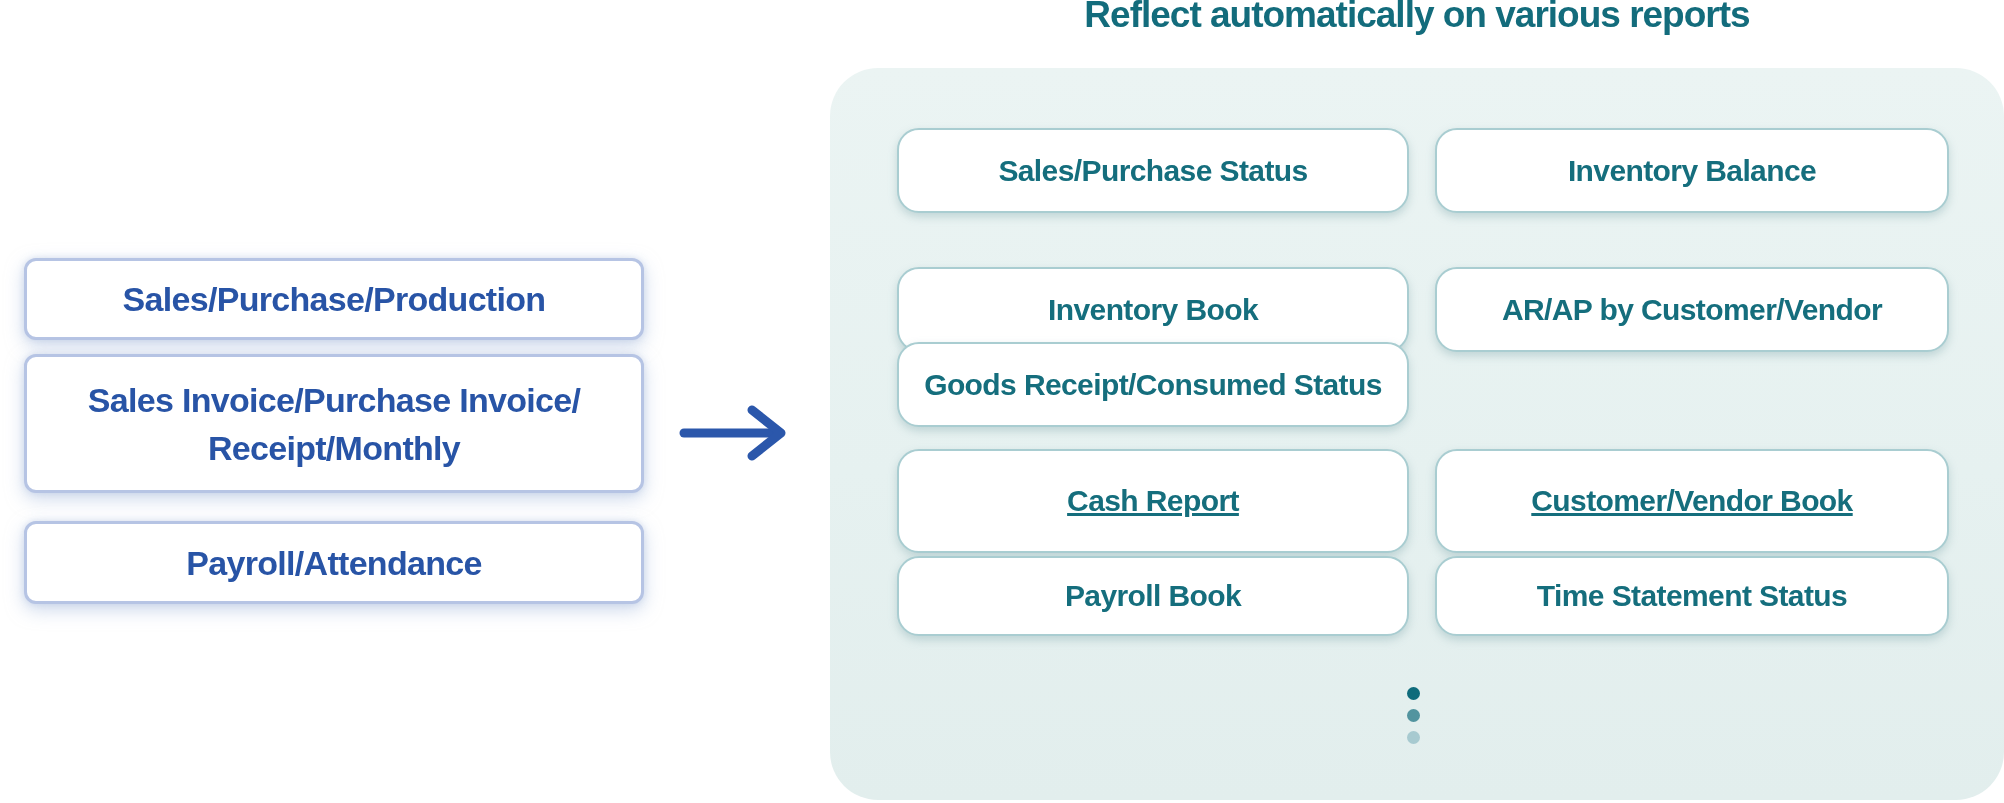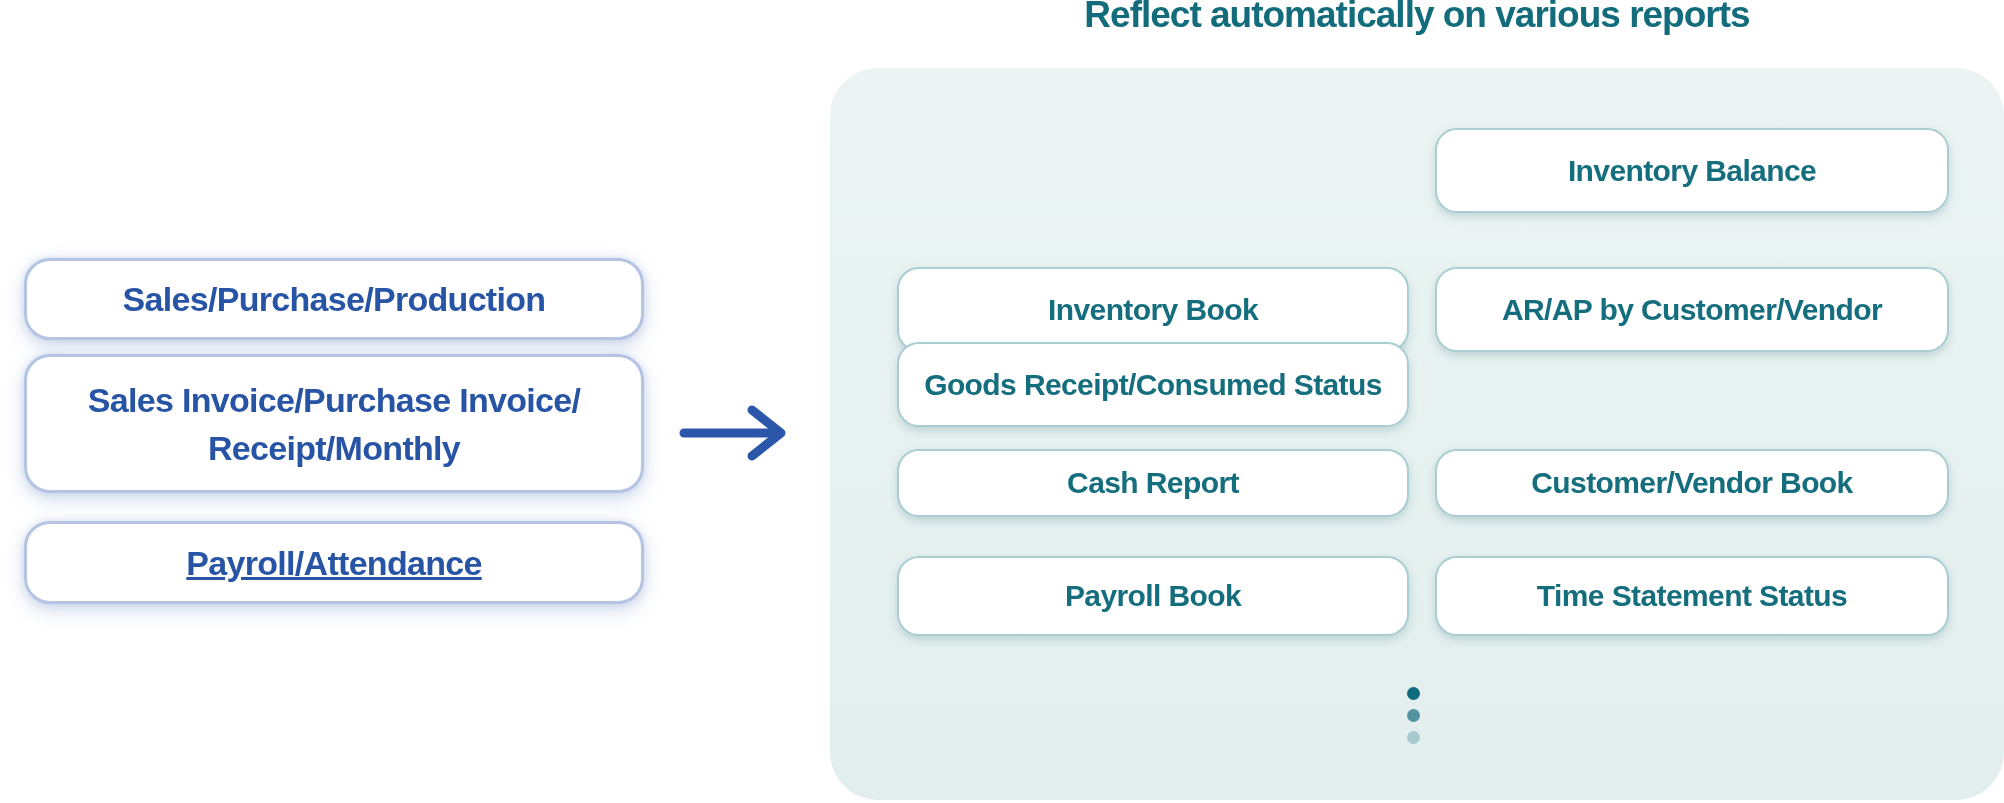--- a/index.html
+++ b/index.html
@@ -5,44 +5,44 @@
   html,body{margin:0;padding:0;background:#ffffff;width:2004px;height:803px;overflow:hidden;
     font-family:"Liberation Sans",sans-serif;-webkit-font-smoothing:antialiased;}
   .stage{position:absolute;left:0;top:0;width:2004px;height:803px;}
 
   
   .title{position:absolute;left:830px;top:-6px;width:1174px;text-align:center;
     font-size:37px;font-weight:700;letter-spacing:-1px;color:#136c7c;}
 
   
   .src-box{position:absolute;left:24px;width:620px;background:#ffffff;
-    border:3px solid #b6c4e4;border-radius:26px;box-sizing:border-box;
+    border:3px solid #b6c4e4;border-radius:12px;box-sizing:border-box;
     display:flex;align-items:center;justify-content:center;text-align:center;
     color:#2854a6;font-size:34px;font-weight:700;letter-spacing:-0.7px;line-height:48px;
     box-shadow:0 6px 18px rgba(165,185,220,0.55), 0 0 6px rgba(165,185,220,0.35);}
   .src-1{top:258px;height:82px;}
   .src-2{top:354px;height:139px;}
-  .src-3{top:521px;height:83px;text-decoration:underline;}
+  .src-3{top:521px;height:83px;}
 
   
   .arrow{position:absolute;left:678px;top:405px;width:116px;height:56px;}
 
   
   .panel{position:absolute;left:830px;top:68px;width:1174px;height:732px;
     border-radius:48px;background:linear-gradient(180deg,#ebf4f3 0%,#e6f1f0 55%,#e2eeed 100%);}
   .report-box{position:absolute;background:#ffffff;border:2px solid #a9cdd1;border-radius:22px;
     box-sizing:border-box;display:flex;align-items:center;justify-content:center;text-align:center;
     color:#156e7d;font-size:30px;font-weight:700;letter-spacing:-0.6px;
     box-shadow:0 4px 9px rgba(125,165,170,0.38);}
   .col-a{left:67px;width:512px;}
   .col-b{left:605px;width:514px;}
   .row-0{top:60px;height:85px;}
   .row-1{top:167px;height:85px;margin-top:32px;}
   .row-2{top:274px;height:85px;}
-  .row-3{top:381px;height:68px;}
+  .row-3{top:381px;height:104px;text-decoration:underline;}
   .row-4{top:488px;height:80px;}
 
   
   .dot{position:absolute;left:577px;width:13px;height:13px;border-radius:50%;}
   .dot-0{top:619px;}
   .dot-1{top:641px;}
   .dot-2{top:663px;}
 </style>
 </head>
 <body>
@@ -66,20 +66,23 @@
     <span>Payroll/Attendance</span>
   </div>
 
   <svg class="arrow" viewBox="0 0 116 56">
     <line x1="6" y1="28" x2="100" y2="28" stroke="#2b57ab" stroke-width="9" stroke-linecap="round"></line>
     <polyline points="74,5 103,28 74,51" fill="none" stroke="#2b57ab" stroke-width="9" stroke-linecap="round" stroke-linejoin="round"></polyline>
   </svg>
 
   <div class="panel">
 
+    <div class="report-box col-a row-0">
+      <span>Sales/Purchase Status</span>
+    </div>
     <div class="report-box col-b row-0">
       <span>Inventory Balance</span>
     </div>
 
     <div class="report-box col-a row-1">
       <span>Inventory Book</span>
     </div>
     <div class="report-box col-b row-1">
       <span>AR/AP by Customer/Vendor</span>
     </div>

